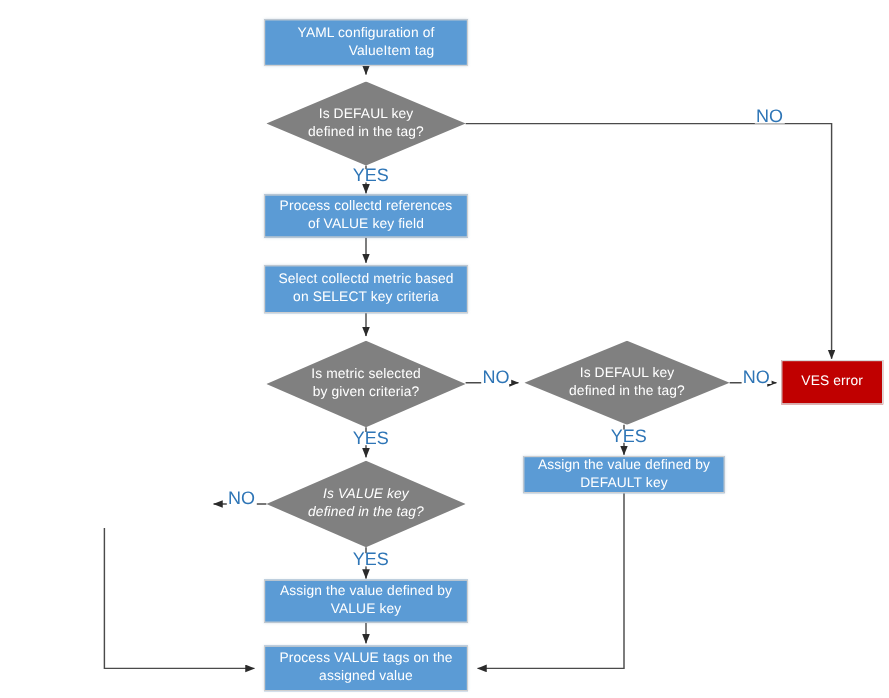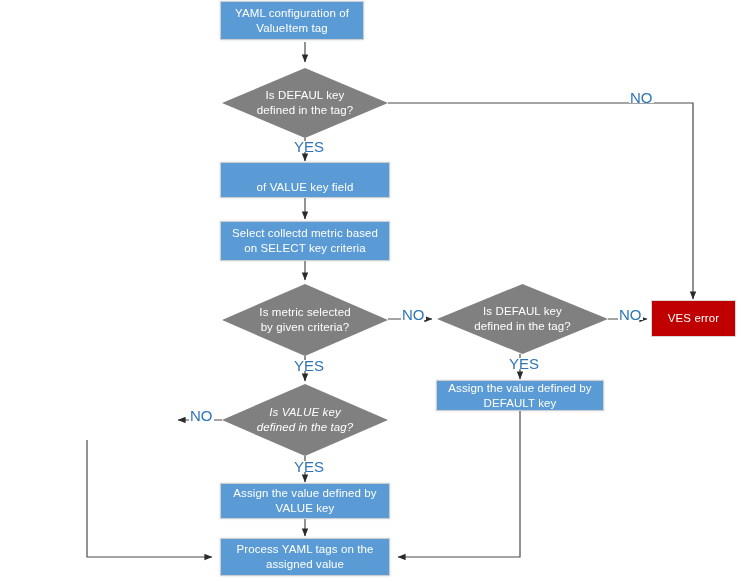--- a/index.html
+++ b/index.html
@@ -103,40 +103,40 @@
       <path d="M222,420 L178,420" marker-end="url(#arrow)"></path>
 
       <path d="M305,456 L305,482" marker-end="url(#arrow)"></path>
 
       <path d="M87,440 L87,557 L212,557" marker-end="url(#arrow)"></path>
 
       <path d="M305,519 L305,536" marker-end="url(#arrow)"></path>
     </g>
   </svg>
 
-  <div class="node process" style="left:220px; top:1px; width:144px; height:39px;">
+  <div class="node process" style="left:220px; top:16px; width:170px; height:39px;text-align:right;">
     <div>
       <span>YAML configuration of</span><br>
       <span>ValueItem tag</span>
     </div>
   </div>
 
   <div class="node decision" style="left:222px; top:68px; width:166px; height:70px;">
     <svg class="dia-shape" viewBox="0 0 166 70" preserveAspectRatio="none">
       <polygon points="83,0 166,35 83,70 0,35" fill="#808080"></polygon>
     </svg>
     <div class="dia-label">
       <span>Is DEFAUL key</span><br>
       <span>defined in the tag?</span>
     </div>
   </div>
 
   <div class="node process" style="left:220px; top:162px; width:170px; height:36px;">
     <div>
-      <br>
+      <span>Process collectd references</span><br>
       <span>of VALUE key field</span>
     </div>
   </div>
 
   <div class="node process" style="left:220px; top:221px; width:170px; height:40px;">
     <div>
       <span>Select collectd metric based</span><br>
       <span>on SELECT key criteria</span>
     </div>
   </div>
@@ -187,21 +187,21 @@
 
   <div class="node process" style="left:220px; top:483px; width:170px; height:36px;">
     <div>
       <span>Assign the value defined by</span><br>
       <span>VALUE key</span>
     </div>
   </div>
 
   <div class="node process" style="left:220px; top:538px; width:170px; height:38px;">
     <div>
-      <span>Process YAML tags on the</span><br>
+      <span>Process VALUE tags on the</span><br>
       <span>assigned value</span>
     </div>
   </div>
 
   <div class="edge-label" style="left:629px; top:92px;">NO</div>
   <div class="edge-label" style="left:293px; top:141px;">YES</div>
   <div class="edge-label" style="left:401px; top:309px;">NO</div>
   <div class="edge-label" style="left:293px; top:360px;">YES</div>
   <div class="edge-label" style="left:618px; top:309px;">NO</div>
   <div class="edge-label" style="left:508px; top:358px;">YES</div>

